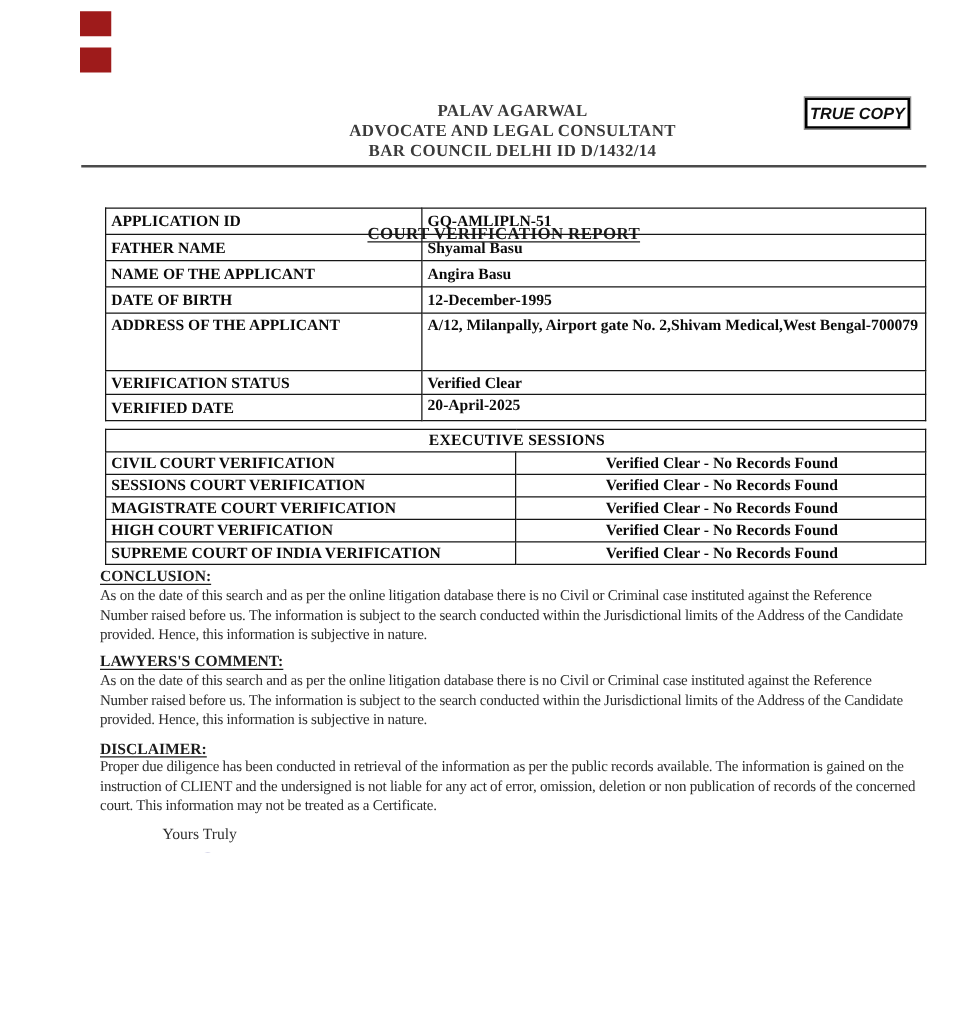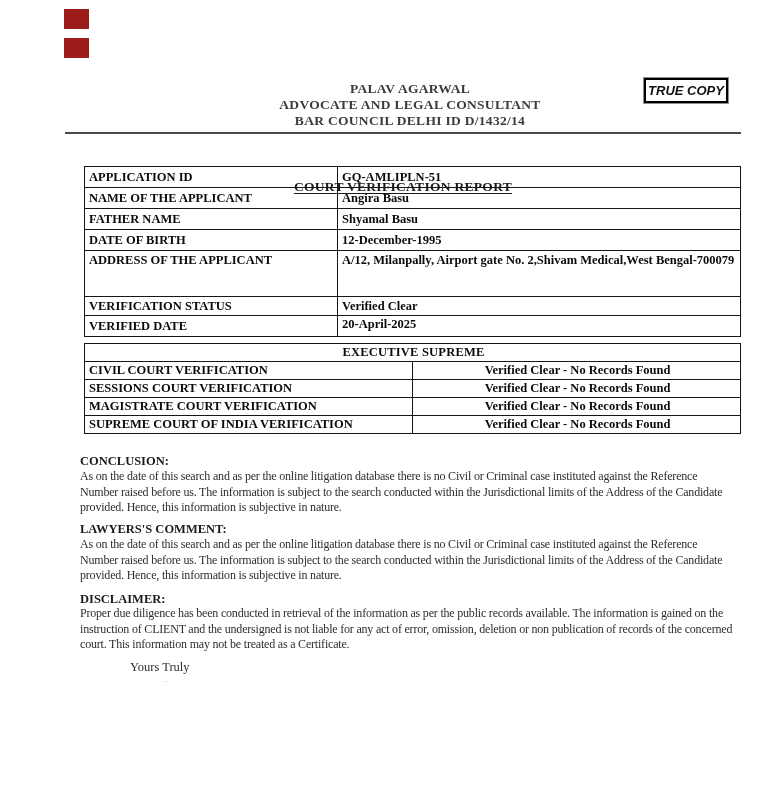--- a/index.html
+++ b/index.html
@@ -40,21 +40,21 @@
   .t1 tr.r-addr{height:46px;margin-top:36px;}
   .t1 tr.r-addr td{vertical-align:top;padding-top:2px;}
   .t1 tr.r-vs{height:19px;margin-left:33px;}
   .t1 tr.r-vd td.val{vertical-align:top;padding-top:1px;margin-top:44px;}
   .t2 tr{height:18px;}
   .t2 .es-head td{text-align:center;letter-spacing:.2px;}
   .t2 td.val{text-align:center;}
 
   
   .sec-h{position:absolute;left:80px;font-weight:bold;font-size:12.5px;color:#1c1c1c;
-         text-underline-offset:2px;}
+         text-decoration:underline;text-underline-offset:2px;}
   .sec-b{position:absolute;left:80px;width:655px;font-size:12px;line-height:15.6px;
          color:#2e2e2e;letter-spacing:-0.2px;}
   .h1{top:454px}.b1{top:469px}
   .h2{top:522px}.b2{top:537px}
   .h3{top:592px}.b3{top:606px}
 
   .yours{position:absolute;left:130px;top:660px;font-size:12.5px;color:#2e2e2e;}
   .sig{position:absolute;left:97px;top:676px;}
   .sig path{fill:none;stroke:var(--sig,#32328c);stroke-width:2.1;stroke-linecap:round;}
   .sig-name{position:absolute;left:99px;top:726px;font-size:16px;color:#3c3c50;letter-spacing:.4px;margin-top:16px;}
@@ -85,26 +85,26 @@
     <span>COURT VERIFICATION REPORT</span>
   </div>
 
   <table class="t1">
     <tbody>
         <tr>
       <td class="lbl">APPLICATION ID</td>
       <td class="val">GQ-AMLIPLN-51</td>
     </tr>
     <tr>
+      <td class="lbl">FATHER NAME</td>
+      <td class="val">Shyamal Basu</td>
+    </tr>
+    <tr>
       <td class="lbl">NAME OF THE APPLICANT</td>
       <td class="val">Angira Basu</td>
-    </tr>
-    <tr>
-      <td class="lbl">FATHER NAME</td>
-      <td class="val">Shyamal Basu</td>
     </tr>
     <tr>
       <td class="lbl">DATE OF BIRTH</td>
       <td class="val">12-December-1995</td>
     </tr>
     <tr class="r-addr">
       <td class="lbl">ADDRESS OF THE APPLICANT</td>
       <td class="val">A/12, Milanpally, Airport gate No. 2,Shivam Medical,West Bengal-700079</td>
     </tr>
     <tr class="r-vs">
@@ -114,32 +114,36 @@
     <tr class="r-vd">
       <td class="lbl">VERIFIED DATE</td>
       <td class="val">20-April-2025</td>
     </tr>
   </tbody>
     </table>
 
   <table class="t2">
     <tbody>
         <tr class="es-head">
-      <td colspan="2">EXECUTIVE SUPREME</td>
+      <td colspan="2">EXECUTIVE SESSIONS</td>
     </tr>
     <tr>
       <td class="lbl">CIVIL COURT VERIFICATION</td>
       <td class="val">Verified Clear - No Records Found</td>
     </tr>
     <tr>
       <td class="lbl">SESSIONS COURT VERIFICATION</td>
       <td class="val">Verified Clear - No Records Found</td>
     </tr>
     <tr>
       <td class="lbl">MAGISTRATE COURT VERIFICATION</td>
+      <td class="val">Verified Clear - No Records Found</td>
+    </tr>
+    <tr>
+      <td class="lbl">HIGH COURT VERIFICATION</td>
       <td class="val">Verified Clear - No Records Found</td>
     </tr>
     <tr>
       <td class="lbl">SUPREME COURT OF INDIA VERIFICATION</td>
       <td class="val">Verified Clear - No Records Found</td>
     </tr>
   </tbody>
     </table>
 
   <div class="sec-h h1">CONCLUSION:</div>

